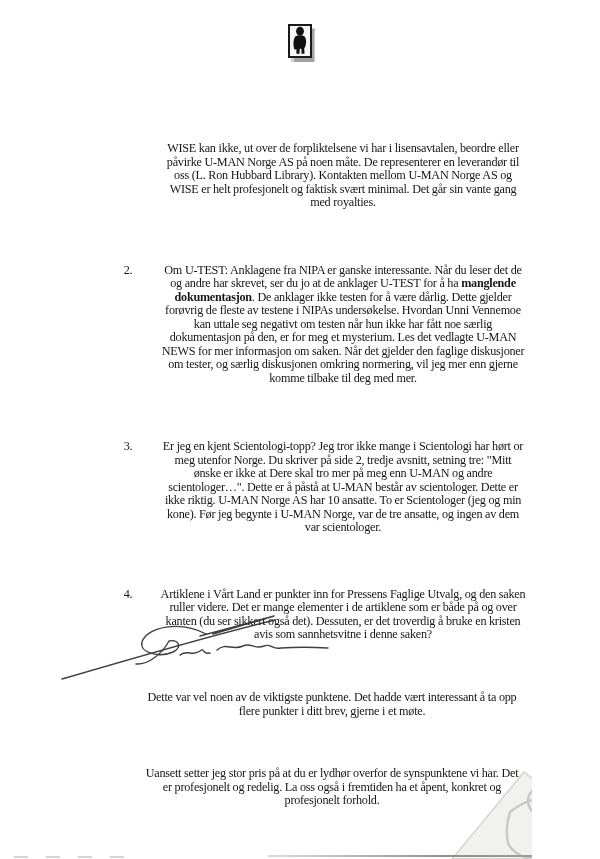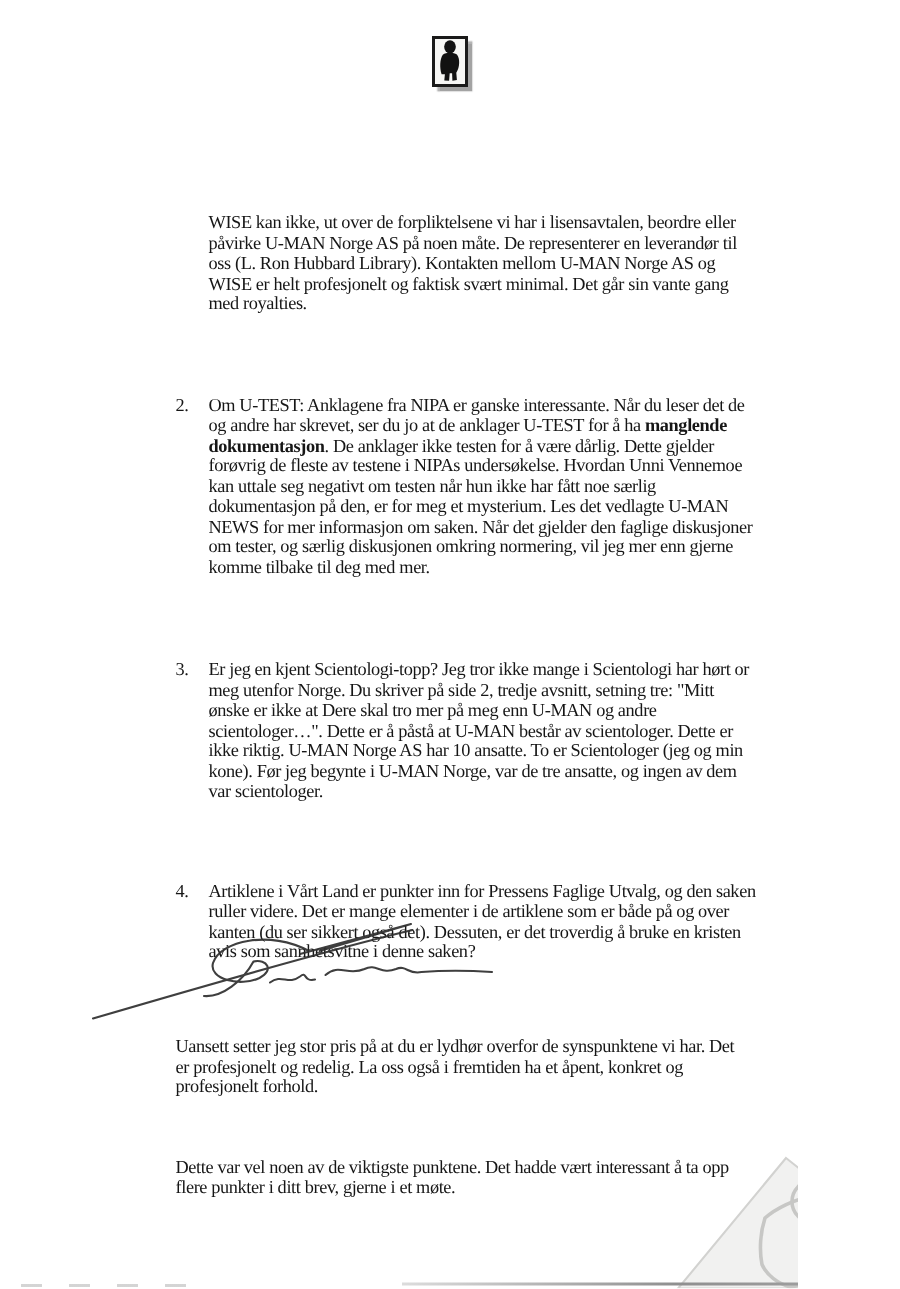--- a/index.html
+++ b/index.html
@@ -1,18 +1,18 @@
 <!DOCTYPE html>
 <html><head>
 <meta charset="utf-8">
 <style>
   html,body{margin:0;padding:0;background:#ffffff;}
   .page{
     position:relative;width:532px;height:859px;background:#ffffff;overflow:hidden;
-    font-family:"Liberation Serif","DejaVu Serif",serif;color:#161616;
+    font-family:"Liberation Serif","DejaVu Serif",serif;color:#161616;text-align:center;
   }
   
   .logo{
     position:absolute;left:288px;top:24px;width:20px;height:30px;
     border:2.5px solid #1a1a1a;background:#f6f6f4;
     box-shadow:3px 3.5px 1px #a3a3a3;
   }
   .logo svg{display:block;width:100%;height:100%;}
   
   .content{
@@ -87,26 +87,26 @@
     </div>
 
     <div class="block li mb9">
       <span class="num">4.</span>
       <span class="txt">Artiklene i Vårt Land er punkter inn for Pressens Faglige Utvalg, og den saken
 ruller videre. Det er mange elementer i de artiklene som er både på og over
 kanten (du ser sikkert også det). Dessuten, er det troverdig å bruke en kristen
 avis som sannhetsvitne i denne saken?</span>
     </div>
 
+    <div class="block mb9">Dette var vel noen av de viktigste punktene. Det hadde vært interessant å ta opp
+flere punkter i ditt brev, gjerne i et møte.</div>
+
     <div class="block">Uansett setter jeg stor pris på at du er lydhør overfor de synspunktene vi har. Det
 er profesjonelt og redelig. La oss også i fremtiden ha et åpent, konkret og
 profesjonelt forhold.</div>
-
-    <div class="block mb9">Dette var vel noen av de viktigste punktene. Det hadde vært interessant å ta opp
-flere punkter i ditt brev, gjerne i et møte.</div>
 
     
 
     
   </div>
 
   <div class="signature">
     <svg width="310" height="85" viewBox="0 0 310 85" aria-hidden="true">
       <g fill="none" stroke="#2f2f2f" stroke-width="1.4" stroke-linecap="round" stroke-linejoin="round" opacity="0.92">
         <path d="M 12,72 C 70,55 170,26 225,13"></path>

